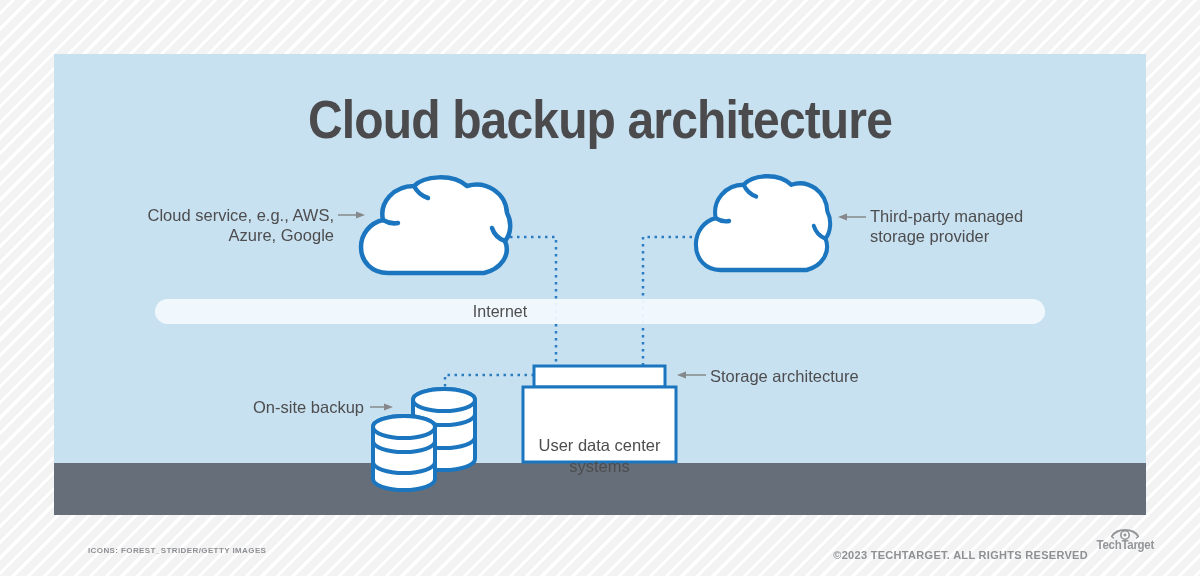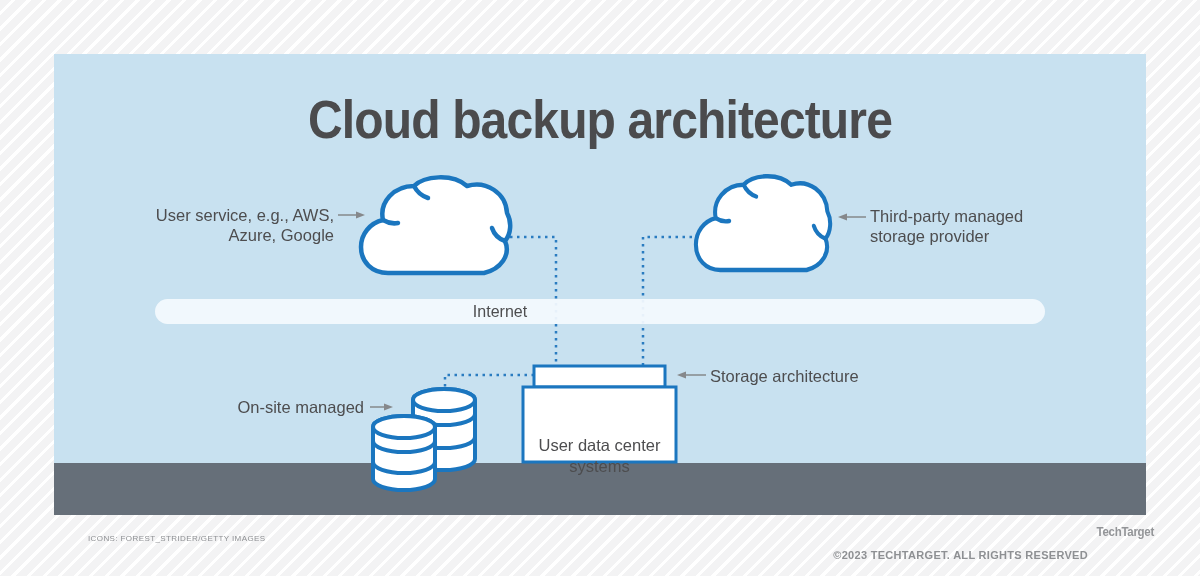--- a/index.html
+++ b/index.html
@@ -23,30 +23,30 @@
     position:absolute; font-size:16.5px; color:#4d4d4f; line-height:20px;
     white-space:pre-line;
   }
   .lbl-cloud-service { left:120px; top:205px; width:214px; text-align:right; }
   .lbl-third-party  { left:870px; top:206px; text-align:left; }
   .lbl-internet     { left:0; top:302px; width:1000px; text-align:center; font-size:16px; }
   .lbl-storage-app  { left:710px; top:366px; }
   .lbl-onsite       { left:180px; top:397px; width:184px; text-align:right; }
   .lbl-udc          { left:523px; top:399px; width:153px; text-align:center; line-height:21px;margin-top:36px; }
   .footer-credit {
-    position:absolute; left:55px; top:534px;
-    font-size:8px; font-weight:normal; letter-spacing:.4px; color:#8e9093;padding-left:33px;
+    position:absolute; left:55px; top:546px;
+    font-size:8px; font-weight:bold; letter-spacing:.4px; color:#8e9093;padding-left:33px;
   }
   .footer-copyright {
     position:absolute; right:112px; top:549px;
     font-size:11px; font-weight:bold; letter-spacing:.3px; color:#8e9093;
   }
   .brand {
     position:absolute; left:1094px; top:526px; width:62px;
-    display:flex; flex-direction:row; align-items:center;
+    display:flex; flex-direction:column; align-items:center;
   }
   .brand-name {
     font-size:12.5px; font-weight:bold; color:#939598; letter-spacing:-.3px;
     transform:scaleX(.92); margin-top:-3px;
   }
 </style>
 </head>
 <body>
 
 <div class="panel"></div>
@@ -107,27 +107,27 @@
     </g>
     <g>
       <line x1="370" y1="407" x2="386" y2="407"></line>
       <polygon points="393,407 384,403.5 384,410.5" stroke="none"></polygon>
     </g>
   </g>
 </svg>
 
 <div class="title">Cloud backup architecture</div>
 
-<div class="lbl lbl-cloud-service">User service, e.g., AWS,
+<div class="lbl lbl-cloud-service">Cloud service, e.g., AWS,
 Azure, Google</div>
 <div class="lbl lbl-third-party">Third-party managed
 storage provider</div>
 <div class="lbl lbl-internet">Internet</div>
 <div class="lbl lbl-storage-app">Storage architecture</div>
-<div class="lbl lbl-onsite">On-site managed</div>
+<div class="lbl lbl-onsite">On-site backup</div>
 <div class="lbl lbl-udc">User data center
 systems</div>
 
 <div class="footer-credit">ICONS: FOREST_STRIDER/GETTY IMAGES</div>
 <div class="footer-copyright">©2023 TECHTARGET. ALL RIGHTS RESERVED</div>
 
 <div class="brand">
   <svg width="30" height="15" viewBox="0 0 30 15">
     <path d="M2 10 C7 2 23 2 28 10" fill="none" stroke="#939598" stroke-width="1.8" stroke-linecap="round"></path>
     <circle cx="15" cy="9" r="4.2" fill="none" stroke="#939598" stroke-width="1.6"></circle>

